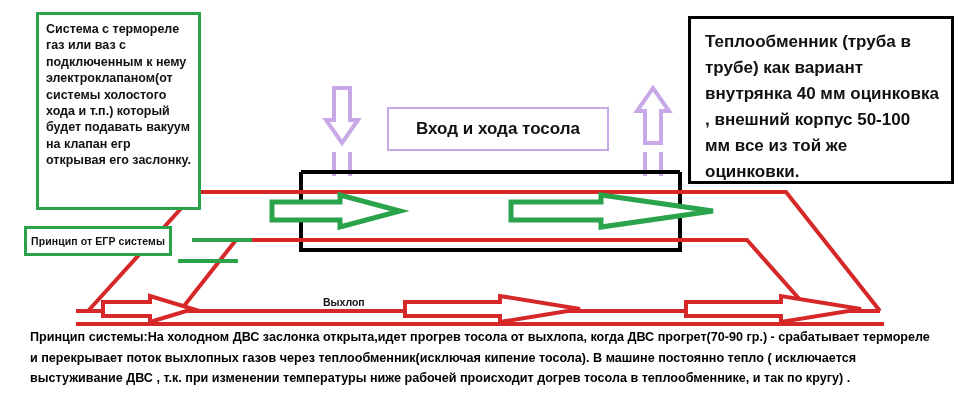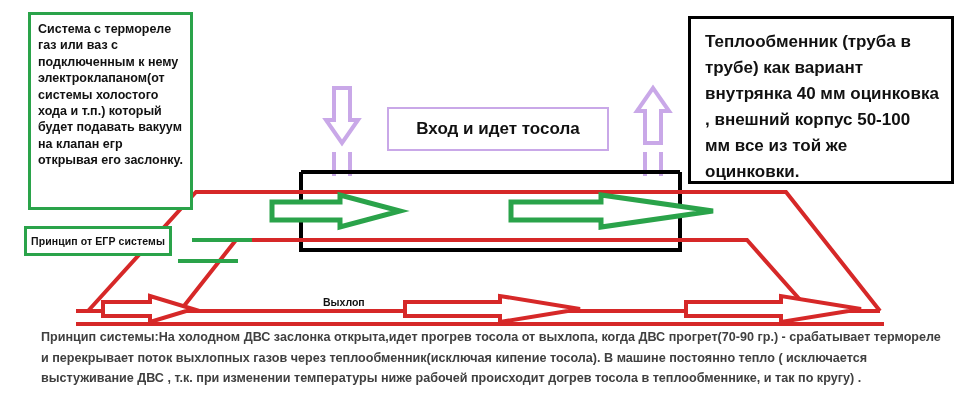--- a/index.html
+++ b/index.html
@@ -36,21 +36,21 @@
   }
   .box-purple {
     border: 2px solid #c9a8e8;
     background: #ffffff;
     box-sizing: border-box;
     color: #111111;
     font-weight: bold;
   }
 
   #note-thermorelay {
-    left: 28px; top: 12px; width: 165px; height: 198px;
+    left: 36px; top: 12px; width: 165px; height: 198px;
     padding: 6px 7px 0 7px;
     font-size: 12.5px;
     line-height: 16.4px;
   }
   #note-egr-valve {
     left: 24px; top: 226px; width: 148px; height: 30px;
     font-size: 10.5px;
     display: flex; align-items: center; justify-content: center;
     letter-spacing: 0.1px;
   }
@@ -61,24 +61,24 @@
     line-height: 26px;
   }
   #note-coolant {
     left: 387px; top: 107px; width: 222px; height: 44px;
     font-size: 17px;
     display: flex; align-items: center; justify-content: center;
   }
 
   
   #principle-text {
-    left: 41px; top: 327px; width: 906px;
+    left: 30px; top: 327px; width: 906px;
     font-size: 12.6px;
     line-height: 20.6px;
-    color: #404040;
+    color: #000000;
     font-weight: bold;
   }
 
   
   #diagram-svg {
     left: 0; top: 0; width: 960px; height: 420px;
   }
 
   
   #label-exhaust {
@@ -141,19 +141,19 @@
     </g>
 
   </svg>
 
   <div id="note-thermorelay" class="abs box-green">Система с термореле газ или ваз с подключенным к нему электроклапаном(от системы холостого хода и т.п.) который будет подавать вакуум на клапан егр открывая его заслонку.</div>
 
   <div id="note-egr-valve" class="abs box-green">Принцип от ЕГР системы</div>
 
   <div id="note-heat-exchanger" class="abs box-black">Теплообменник (труба в трубе) как вариант внутрянка 40 мм оцинковка , внешний корпус 50-100 мм все из той же оцинковки.</div>
 
-  <div id="note-coolant" class="abs box-purple">Вход и идет тосола</div>
+  <div id="note-coolant" class="abs box-purple">Вход и хода тосола</div>
 
   <div id="label-exhaust" class="abs">Выхлоп</div>
 
   <div id="principle-text" class="abs">Принцип системы:На холодном ДВС заслонка открыта,идет прогрев тосола  от выхлопа, когда ДВС прогрет(70-90 гр.) - срабатывает термореле и перекрывает поток выхлопных газов через теплообменник(исключая кипение тосола). В машине постоянно тепло ( исключается выстуживание ДВС , т.к. при изменении температуры ниже рабочей происходит догрев тосола в теплообменнике, и так по кругу) .</div>
 
 </div>
 
 </body></html>

